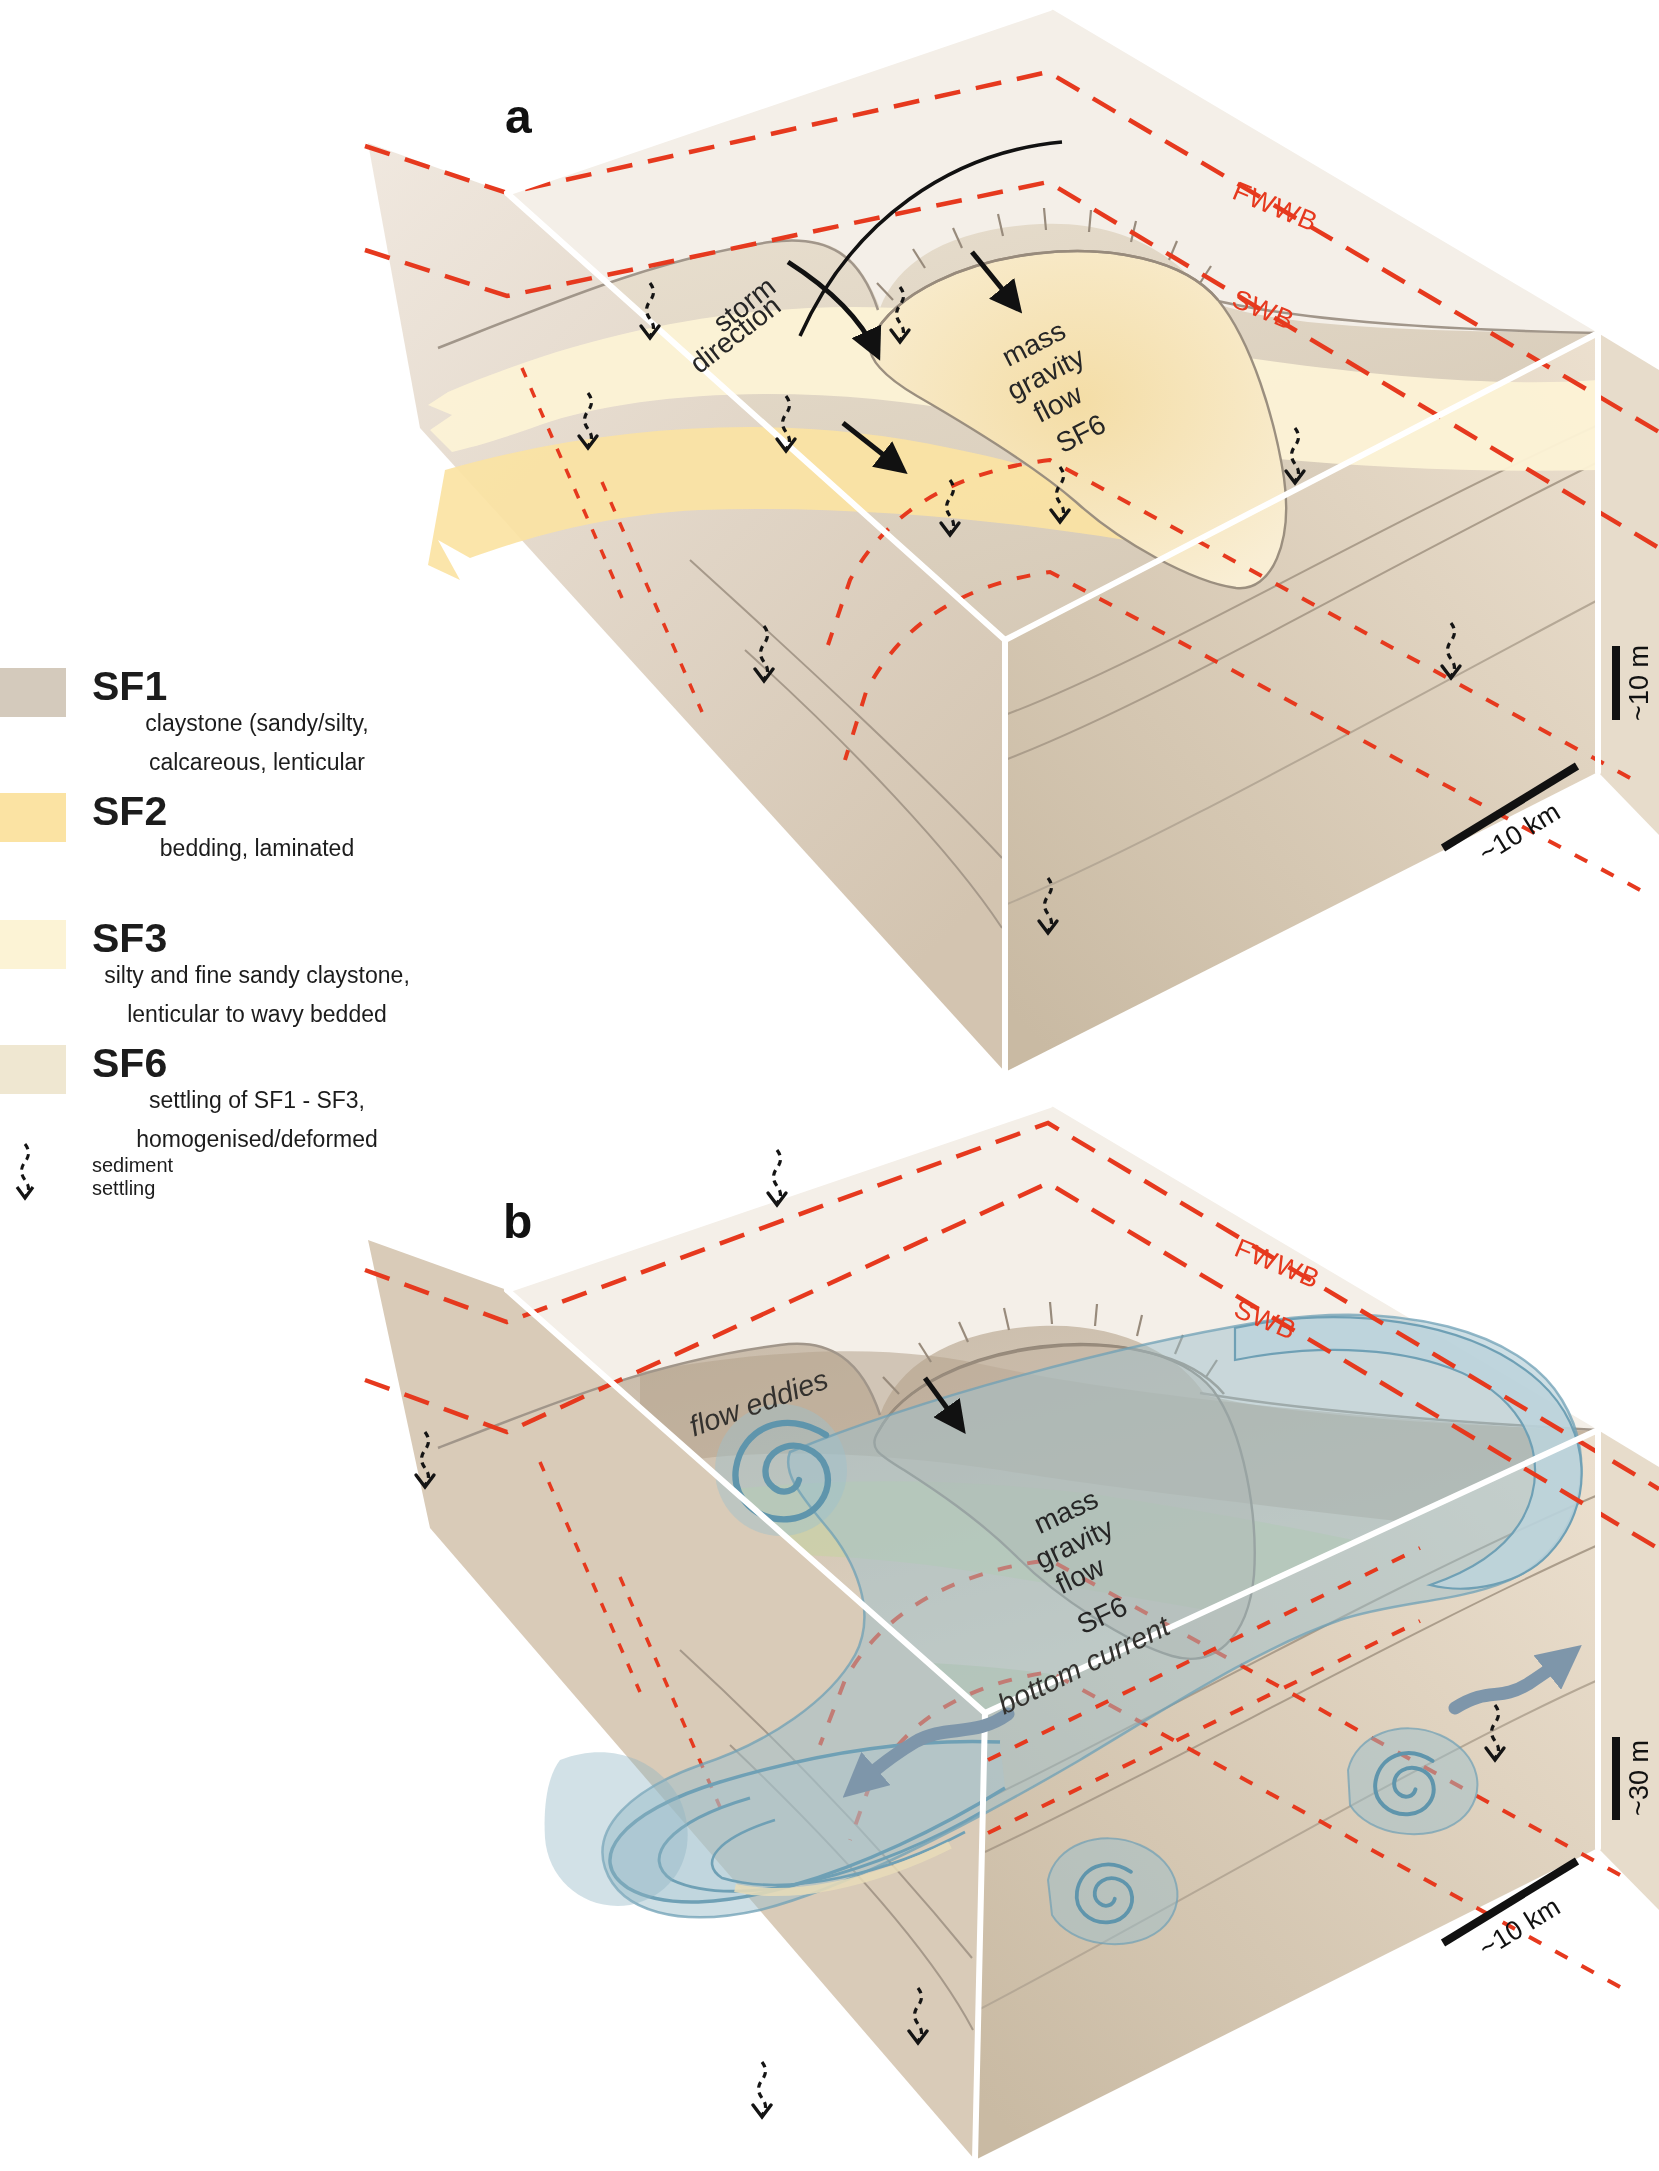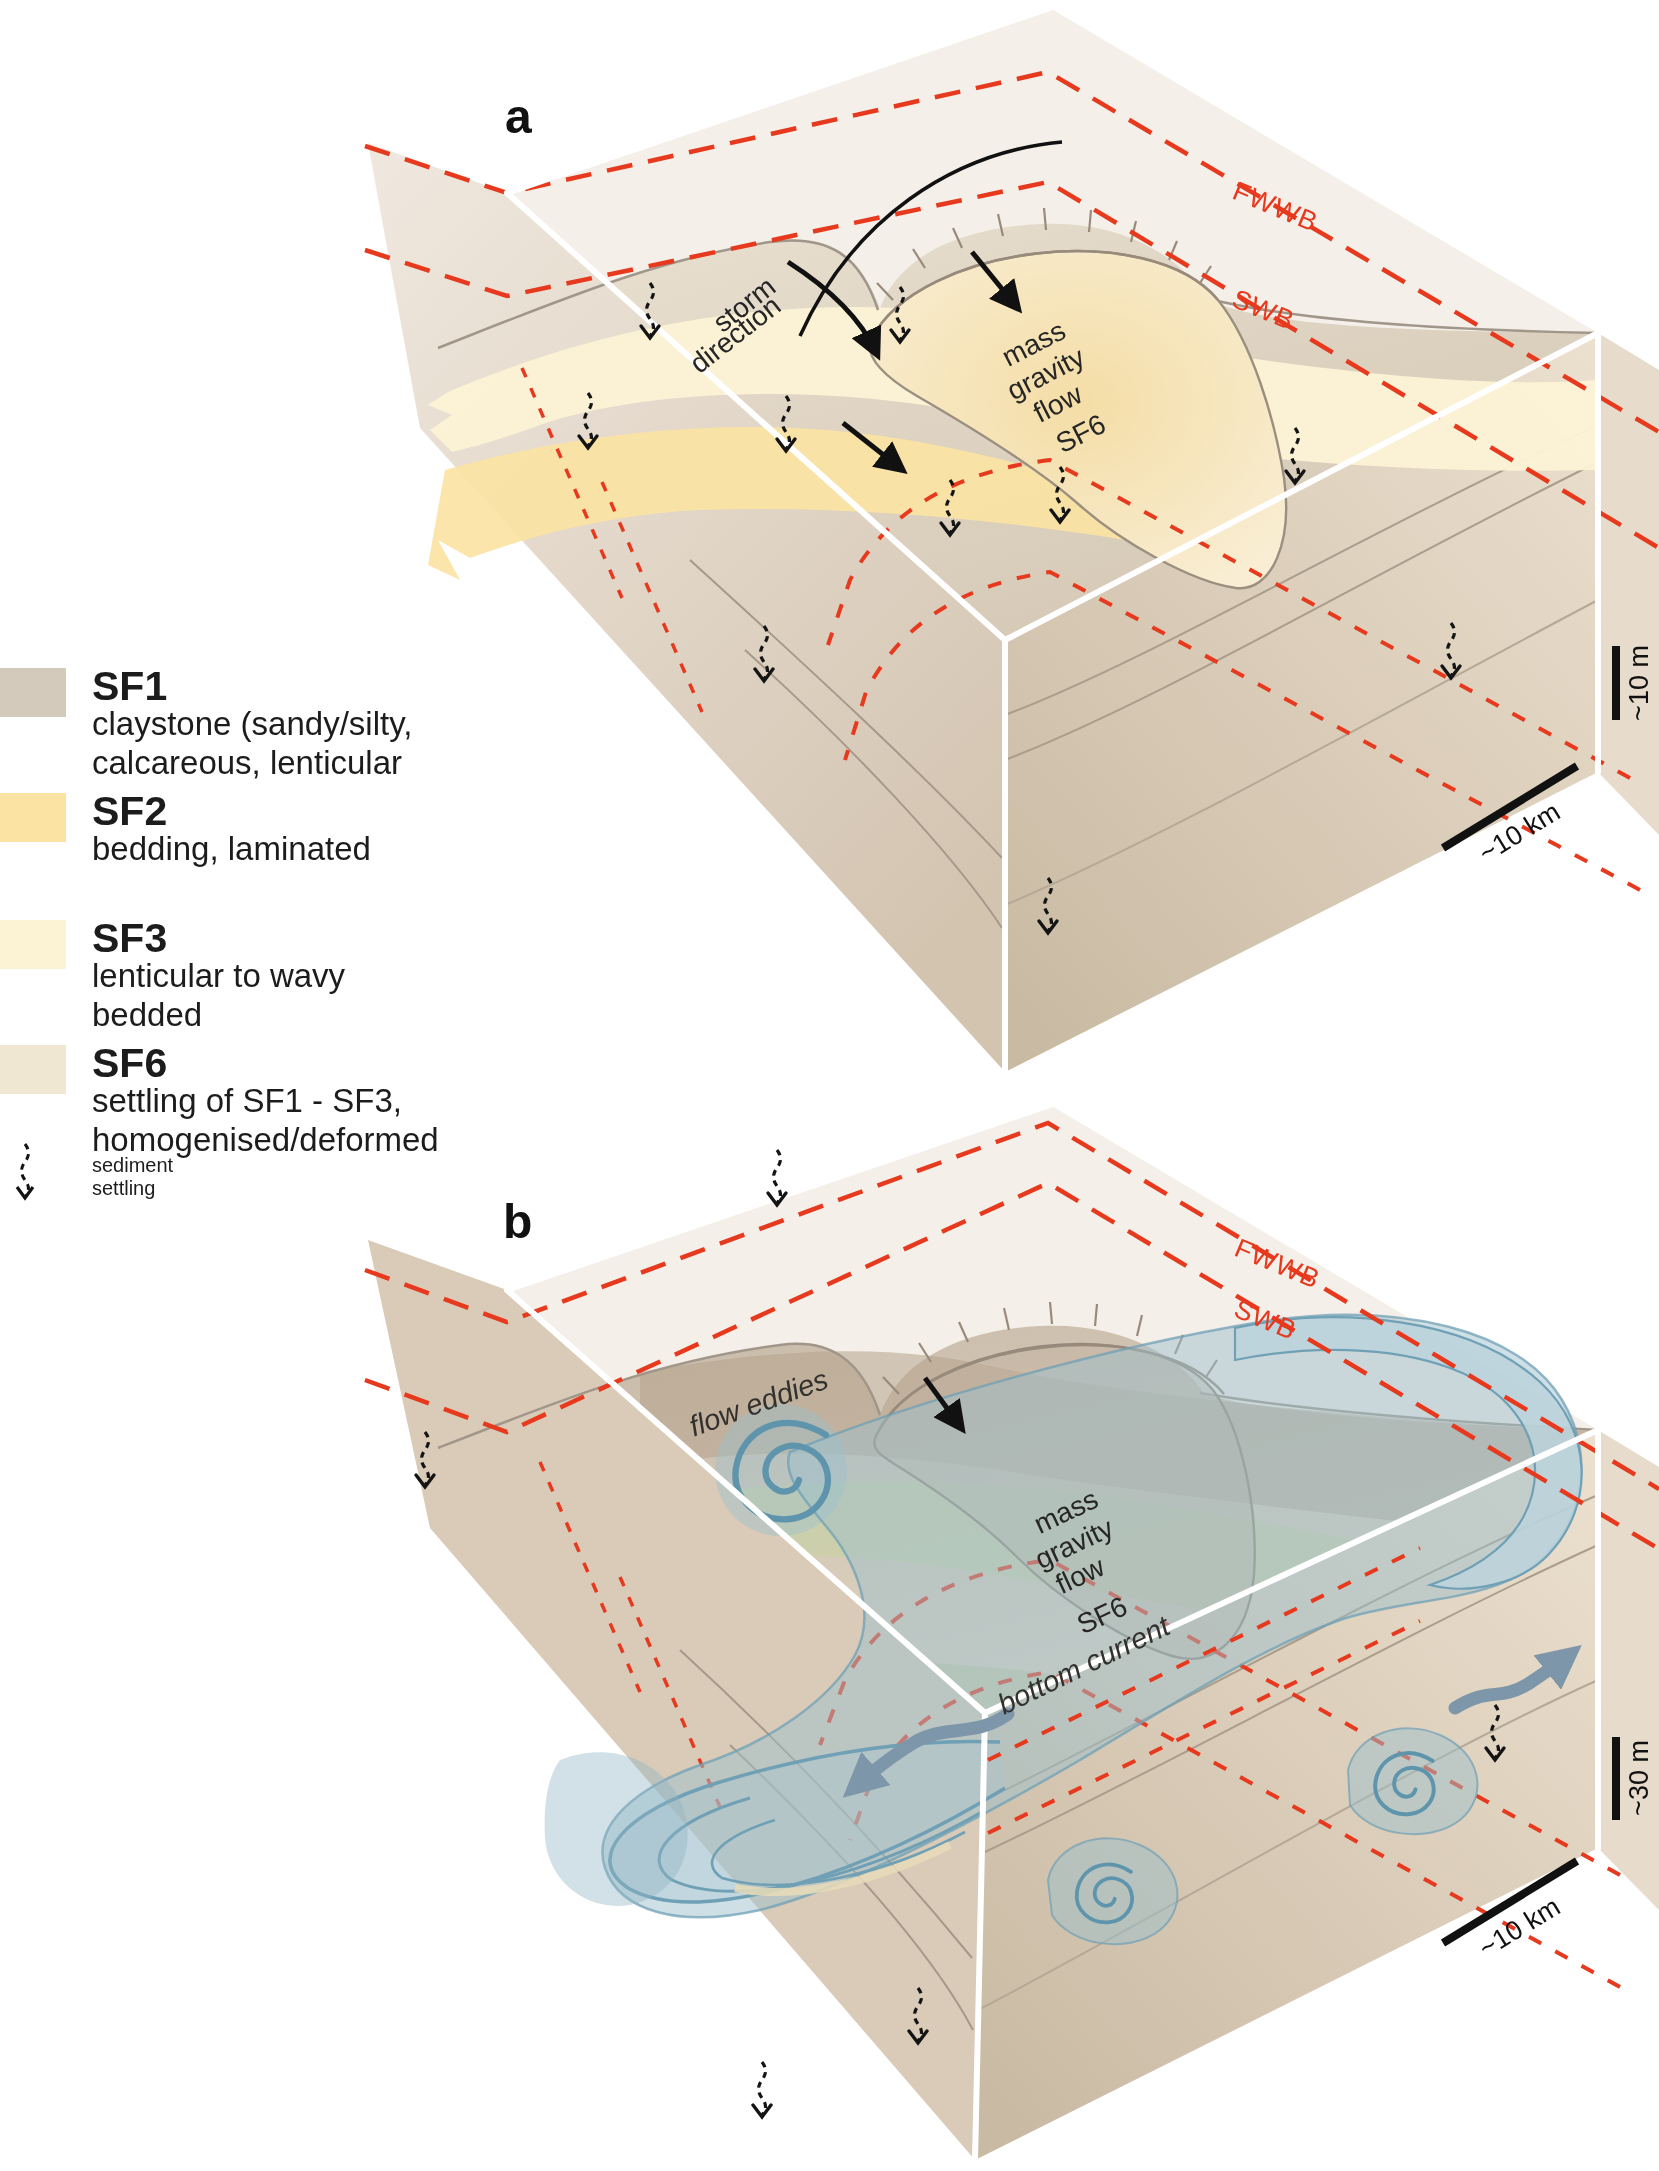--- a/index.html
+++ b/index.html
@@ -5,21 +5,21 @@
   html,body{margin:0;padding:0;background:#ffffff;}
   body{width:1659px;height:2171px;position:relative;overflow:hidden;
        font-family:"Liberation Sans", sans-serif;color:#1c1c1c;}
   #stage{position:absolute;inset:0;}
   svg{position:absolute;top:0;left:0;}
   .legend{position:absolute;left:0;top:0;width:420px;}
   .legend-item{position:absolute;left:0;}
   .swatch{position:absolute;left:0;top:0;width:66px;height:49px;}
   .ltext{position:absolute;left:92px;top:0;width:330px;}
   .ltitle{font-size:41px;font-weight:700;line-height:36px;}
-  .ldesc{font-size:33px;line-height:39px;}
+  .ldesc{font-size:23px;line-height:39px;text-align:center;}
   .settle-row{position:absolute;left:0;}
   .settle-label{position:absolute;left:92px;top:14px;font-size:20px;}
   text{font-family:"Liberation Sans", sans-serif;}
   .ann{font-size:28px;fill:#262626;}
   .ann-it{font-size:29px;font-style:italic;fill:#33312e;}
   .panel-letter{font-size:48px;font-weight:700;fill:#111;}
   .wb-label{font-size:27px;letter-spacing:1px;}
   .scale-label{font-size:27px;fill:#111;}
 </style>
 </head>
@@ -302,20 +302,21 @@
     <div class="ltext">
       <div class="ltitle">SF2</div>
       <div class="ldesc">bedding, laminated</div>
     </div>
   </div>
 
   <div class="legend-item" style="top:920px">
     <span class="swatch" style="background: rgb(252, 243, 213);"></span>
     <div class="ltext">
       <div class="ltitle">SF3</div>
+      <div class="ldesc">silty and fine sandy claystone,</div>
       <div class="ldesc">lenticular to wavy bedded</div>
     </div>
   </div>
 
   <div class="legend-item" style="top:1045px">
     <span class="swatch" style="background: rgb(239, 231, 209);"></span>
     <div class="ltext">
       <div class="ltitle">SF6</div>
       <div class="ldesc">settling of SF1 - SF3,</div>
       <div class="ldesc">homogenised/deformed</div>

